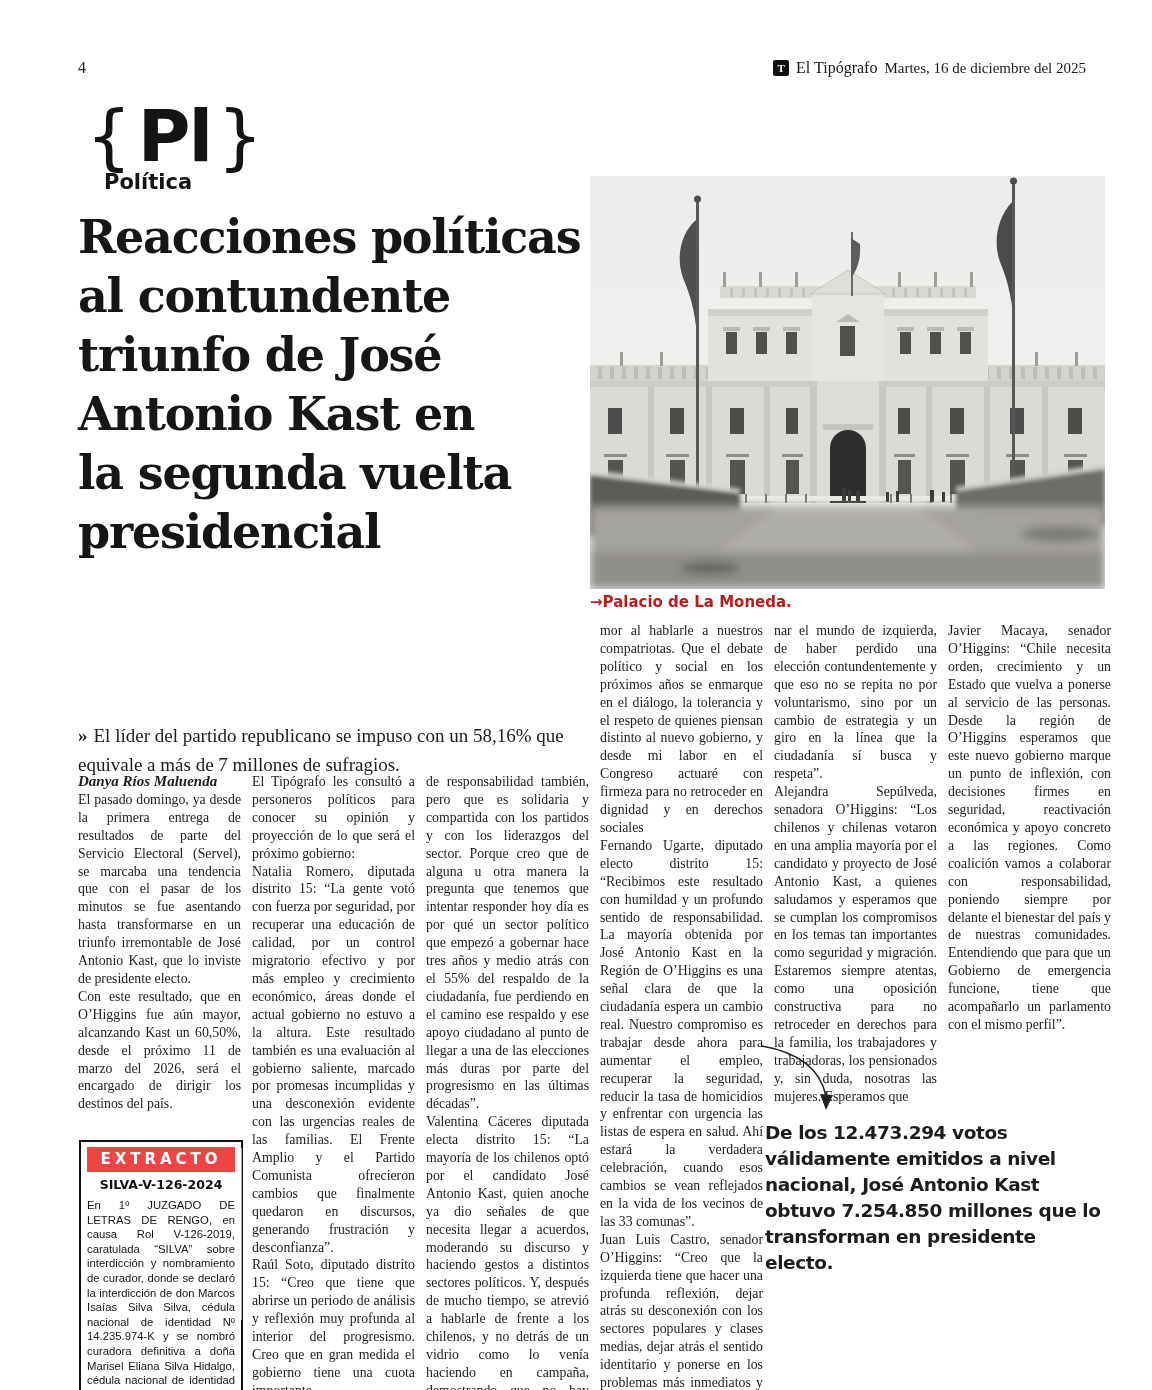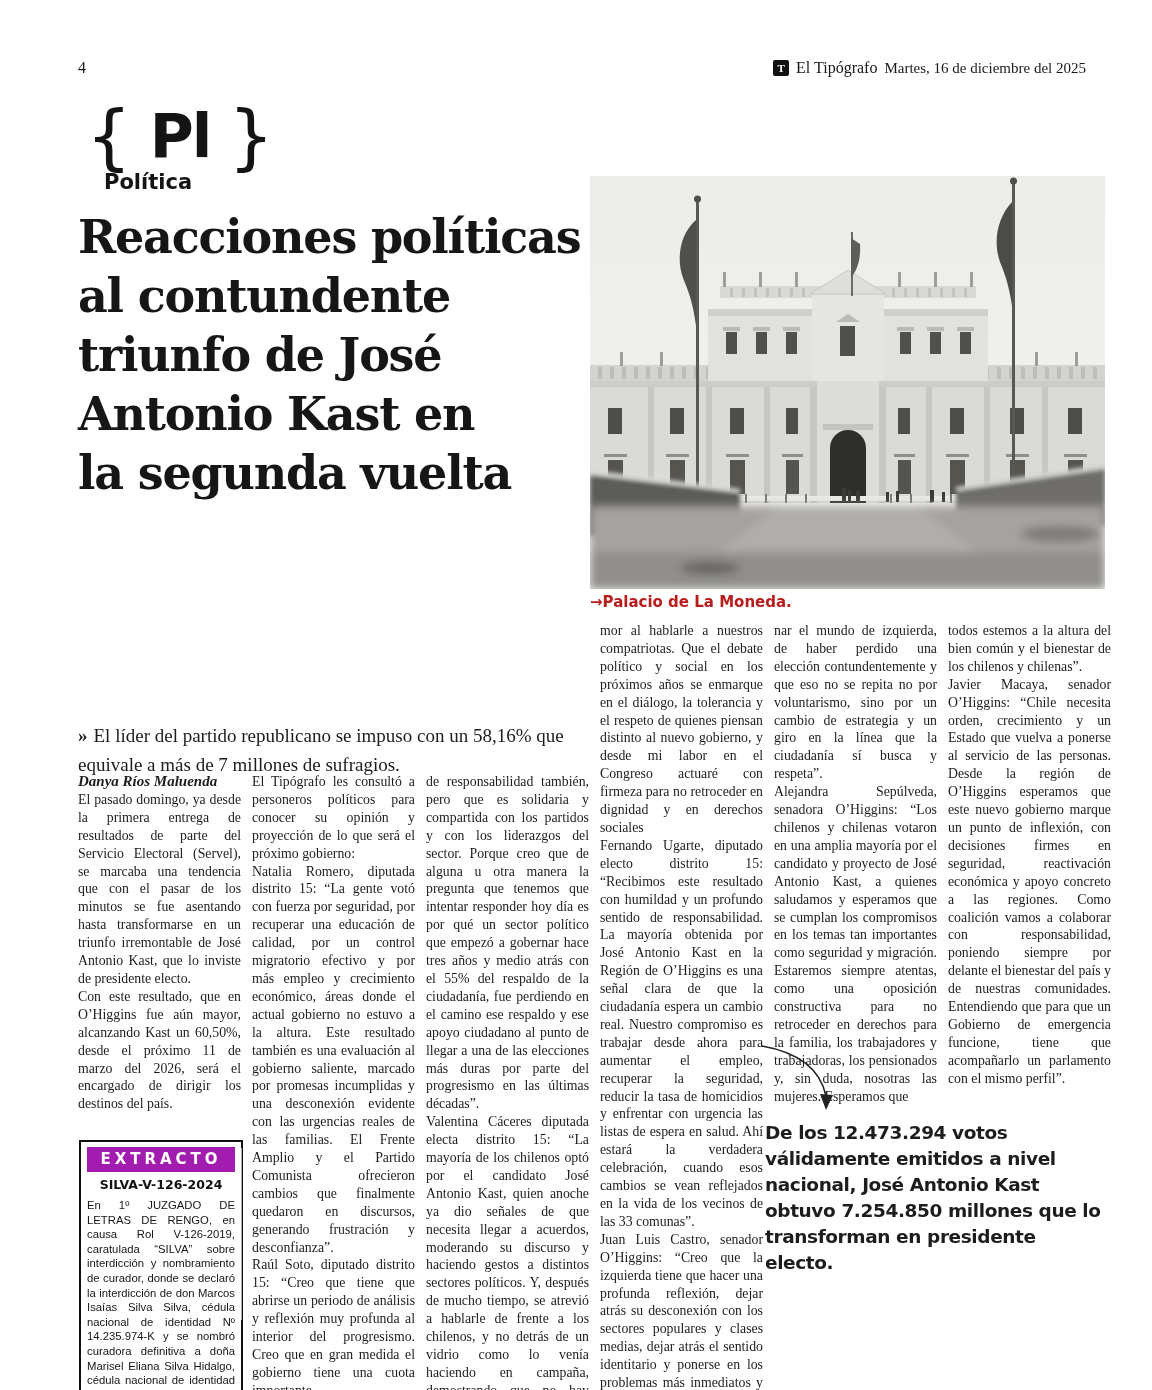--- a/index.html
+++ b/index.html
@@ -10,21 +10,21 @@
        justify-content:space-between;align-items:center;font-size:16px;}
   .hdr-right{display:flex;align-items:center;gap:7px;}
   .logo-box{width:16px;height:16px;background:#111;color:#fff;display:flex;align-items:center;
             justify-content:center;font-size:11px;font-weight:bold;border-radius:2px;}
   .brand{font-weight:normal;font-size:16px;}
   .hdr-date{font-size:15px;text-align:right;}
   
   .section{position:absolute;left:86px;top:96px;}
   .sec-row{display:flex;align-items:center;font-family:"DejaVu Sans",sans-serif;color:#141414;}
   .bracket{font-size:72px;font-weight:400;line-height:80px;}
-  .sec-code{font-size:60px;font-weight:800;line-height:80px;letter-spacing:-2px;margin:0 18px;}
+  .sec-code{font-size:72px;font-weight:800;line-height:80px;letter-spacing:-2px;margin:0 6px;}
   .sec-name{font-family:"DejaVu Sans",sans-serif;font-weight:700;font-size:21px;
             margin:-6px 0 0 18px;color:#141414;}
   
   .headline{position:absolute;left:78px;top:208px;width:560px;font-family:"DejaVu Serif",serif;
             font-weight:bold;font-size:46px;line-height:59px;letter-spacing:-1.2px;color:#161616;}
   .headline div{white-space:nowrap;}
   
   .photo{position:absolute;left:590px;top:176px;width:515px;height:413px;}
   .caption{position:absolute;left:590px;top:593px;font-family:"DejaVu Sans",sans-serif;
            font-weight:700;font-size:15px;color:#b91c1c;}
@@ -39,21 +39,21 @@
   .byline{font-weight:bold;font-style:italic;font-size:15px;margin:0 0 2px 0;text-align:left;}
   .c1{left:78px;top:773px;}
   .c2{left:252px;top:773px;}
   .c3{left:426px;top:773px;}
   .c4{left:600px;top:622px;}
   .c5{left:774px;top:622px;}
   .c6{left:948px;top:622px;}
   
   .extracto{position:absolute;left:79px;top:1140px;width:148px;border:2.5px solid #111;
             padding:5px 6px 8px 6px;background:#fff;}
-  .ex-title{background:#a21caf;color:#fff;text-align:center;font-family:"DejaVu Sans",sans-serif;
+  .ex-title{background:#ef4444;color:#fff;text-align:center;font-family:"DejaVu Sans",sans-serif;
             font-weight:700;font-size:15px;letter-spacing:4px;padding:3px 0 4px 0;}
   .ex-case{text-align:center;font-family:"DejaVu Sans",sans-serif;font-weight:700;font-size:12.5px;
            margin:5px 0 6px 0;color:#111;}
   .ex-body{font-family:"Liberation Sans",sans-serif;font-size:11.3px;line-height:14.6px;
            text-align:justify;color:#151515;}
   .ad-rule{position:absolute;left:241px;top:1148px;width:1px;height:172px;background:#a9a9a9;}
   
   .arrow{position:absolute;left:760px;top:1038px;}
   .pullquote{position:absolute;left:765px;top:1120px;width:342px;font-family:"DejaVu Sans",sans-serif;
              font-weight:700;font-size:18.5px;line-height:26px;letter-spacing:-0.4px;color:#1d1d1d;}
@@ -82,20 +82,21 @@
     </div>
     <div class="sec-name">Política</div>
   </div>
 
   <h1 class="headline" style="margin:0;">
     <div>Reacciones políticas</div>
     <div>al contundente</div>
     <div>triunfo de José</div>
     <div>Antonio Kast en</div>
     <div>la segunda vuelta</div>
+    <div>presidencial</div>
   </h1>
 
   <div class="photo">
     <svg width="515" height="413" viewBox="0 0 515 413" xmlns="http://www.w3.org/2000/svg">
       <defs>
         <linearGradient id="sky" x1="0" y1="0" x2="0" y2="1">
           <stop offset="0" stop-color="#ececea"></stop>
             <stop offset="1" stop-color="#f4f4f2"></stop>
         </linearGradient>
         <filter id="blur2">
@@ -315,21 +316,20 @@
   <div class="col c4">
     <p>mor al hablarle a nuestros compatriotas. Que el debate político y social en los próximos años se enmarque en el diálogo, la tolerancia y el respeto de quienes piensan distinto al nuevo gobierno, y desde mi labor en el Congreso actuaré con firmeza para no retroceder en dignidad y en derechos sociales</p>
     <p>Fernando Ugarte, diputado electo distrito 15: “Recibimos este resultado con humildad y un profundo sentido de responsabilidad. La mayoría obtenida por José Antonio Kast en la Región de O’Higgins es una señal clara de que la ciudadanía espera un cambio real. Nuestro compromiso es trabajar desde ahora para aumentar el empleo, recuperar la seguridad, reducir la tasa de homicidios y enfrentar con urgencia las listas de espera en salud. Ahí estará la verdadera celebración, cuando esos cambios se vean reflejados en la vida de los vecinos de las 33 comunas”.</p>
     <p>Juan Luis Castro, senador O’Higgins: “Creo que la izquierda tiene que hacer una profunda reflexión, dejar atrás su desconexión con los sectores populares y clases medias, dejar atrás el sentido identitario y ponerse en los problemas más inmediatos y reales de la ciudadanía. Eso es lo que, entre otras cosas, tiene que reflexio-</p>
   </div>
   <div class="col c5">
     <p>nar el mundo de izquierda, de haber perdido una elección contundentemente y que eso no se repita no por voluntarismo, sino por un cambio de estrategia y un giro en la línea que la ciudadanía sí busca y respeta”.</p>
     <p>Alejandra Sepúlveda, senadora O’Higgins: “Los chilenos y chilenas votaron en una amplia mayoría por el candidato y proyecto de José Antonio Kast, a quienes saludamos y esperamos que se cumplan los compromisos en los temas tan importantes como seguridad y migración. Estaremos siempre atentas, como una oposición constructiva para no retroceder en derechos para la familia, los trabajadores y trabajadoras, los pensionados y, sin duda, nosotras las mujeres. Esperamos que</p>
   </div>
   <div class="col c6">
-    <p>todos estemos a la altura del bien común y el bienestar de los chilenos y chilenas”.</p>
     <p>Javier Macaya, senador O’Higgins: “Chile necesita orden, crecimiento y un Estado que vuelva a ponerse al servicio de las personas. Desde la región de O’Higgins esperamos que este nuevo gobierno marque un punto de inflexión, con decisiones firmes en seguridad, reactivación económica y apoyo concreto a las regiones. Como coalición vamos a colaborar con responsabilidad, poniendo siempre por delante el bienestar del país y de nuestras comunidades. Entendiendo que para que un Gobierno de emergencia funcione, tiene que acompañarlo un parlamento con el mismo perfil”.</p>
   </div>
 
   <div class="extracto">
     <div class="ex-title">EXTRACTO</div>
     <div class="ex-case">SILVA-V-126-2024</div>
     <div class="ex-body">En 1º JUZGADO DE LETRAS DE RENGO, en causa Rol V-126-2019, caratulada “SILVA” sobre interdicción y nombramiento de curador, donde se declaró la interdicción de don Marcos Isaías Silva Silva, cédula nacional de identidad Nº 14.235.974-K y se nombró curadora definitiva a doña Marisel Eliana Silva Hidalgo, cédula nacional de identidad Nº 14.504.078-7, en virtud del artículo 4º de la ley nº18.600.</div>
   </div>
   <div class="ad-rule"></div>
 

